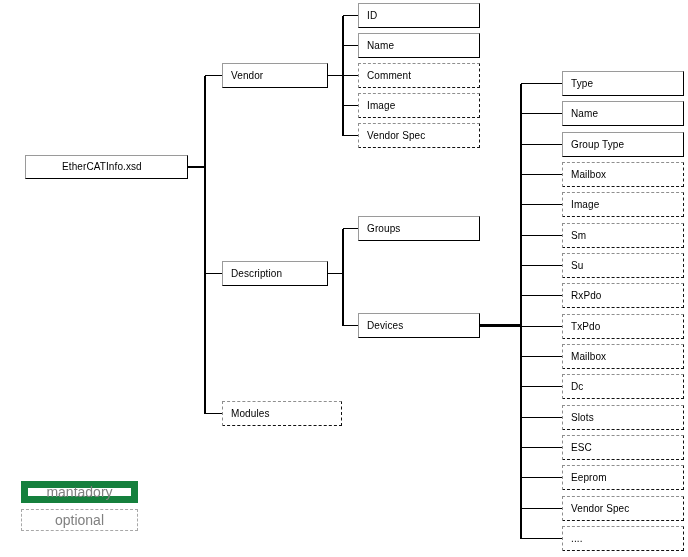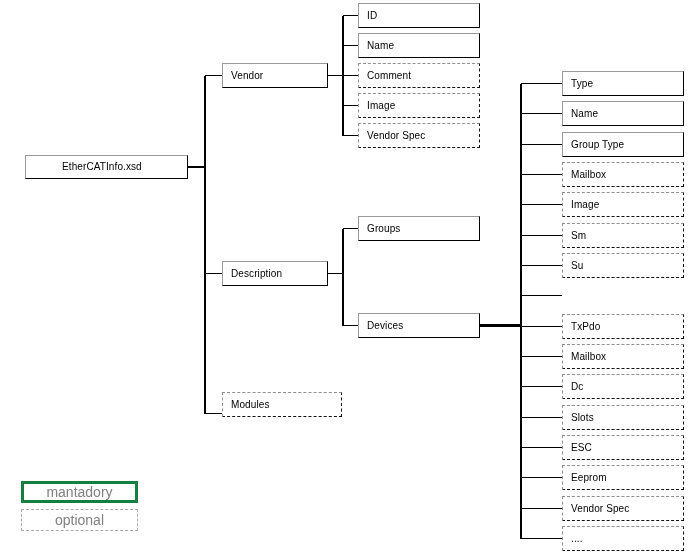--- a/index.html
+++ b/index.html
@@ -50,21 +50,21 @@
     box-sizing: border-box;
     background: #ffffff;
     display: flex;
     align-items: center;
     justify-content: center;
     font-size: 14px;
     color: #808080;
     white-space: nowrap;
   }
   .legend-box.mandatory {
-    border: 3px solid #15803d;
+    border: 7px solid #15803d;
   }
   .legend-box.optional {
     border: 1px dashed #a8a8a8;
   }
 </style>
 </head>
 <body>
 
 <div id="diagram">
 
@@ -120,21 +120,21 @@
   <div class="node mandatory" style="left:25px; top:155px; width:163px; height:24px;padding-left:36px;">
     <span>EtherCATInfo.xsd</span>
   </div>
 
   <div class="node mandatory" style="left:222px; top:63px; width:106px; height:25px;">
     <span>Vendor</span>
   </div>
   <div class="node mandatory" style="left:222px; top:261px; width:106px; height:25px;">
     <span>Description</span>
   </div>
-  <div class="node optional" style="left:222px; top:392px; width:120px; height:25px;">
+  <div class="node optional" style="left:222px; top:401px; width:120px; height:25px;">
     <span>Modules</span>
   </div>
 
   <div class="node mandatory" style="left:358px; top:3px; width:122px; height:25px;">
     <span>ID</span>
   </div>
   <div class="node mandatory" style="left:358px; top:33px; width:122px; height:25px;">
     <span>Name</span>
   </div>
   <div class="node optional" style="left:358px; top:63px; width:122px; height:25px;">
@@ -168,20 +168,23 @@
   </div>
   <div class="node optional" style="left:562px; top:192px; width:122px; height:25px;">
     <span>Image</span>
   </div>
   <div class="node optional" style="left:562px; top:223px; width:122px; height:25px;">
     <span>Sm</span>
   </div>
   <div class="node optional" style="left:562px; top:253px; width:122px; height:25px;">
     <span>Su</span>
   </div>
+  <div class="node optional" style="left:562px; top:283px; width:122px; height:25px;">
+    <span>RxPdo</span>
+  </div>
   <div class="node optional" style="left:562px; top:344px; width:122px; height:25px;">
     <span>Mailbox</span>
   </div>
   <div class="node optional" style="left:562px; top:314px; width:122px; height:25px;">
     <span>TxPdo</span>
   </div>
   <div class="node optional" style="left:562px; top:374px; width:122px; height:25px;">
     <span>Dc</span>
   </div>
   <div class="node optional" style="left:562px; top:405px; width:122px; height:25px;">

